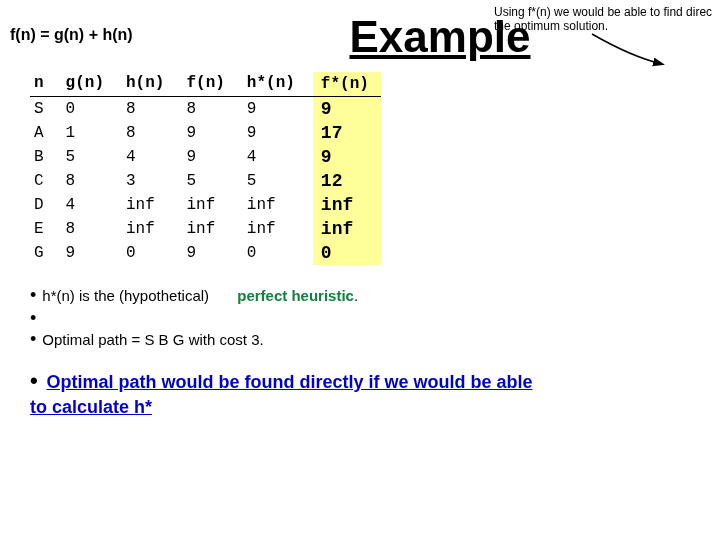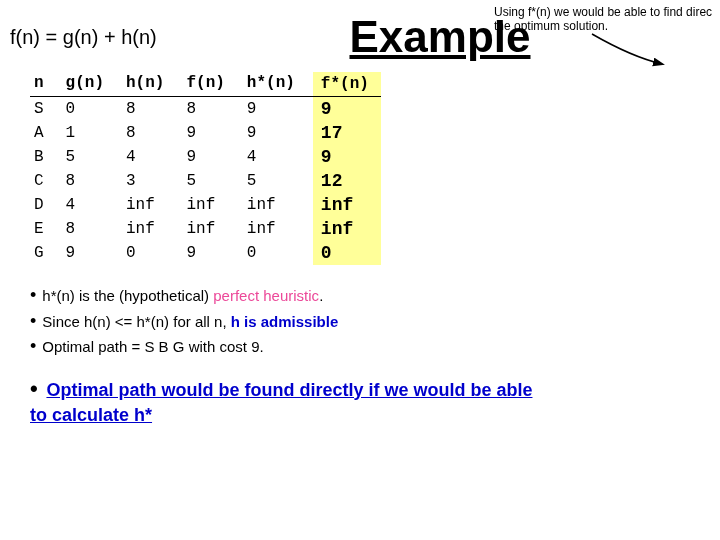--- a/index.html
+++ b/index.html
@@ -15,22 +15,22 @@
     }
 
     .header-area {
       display: flex;
       align-items: flex-start;
       padding: 8px 10px 0 10px;
       position: relative;
     }
 
     .fn-label {
-      font-size: 20px;
-      font-weight: normal;
+      font-size: 16px;
+      font-weight: bold;
       padding-top: 18px;
       min-width: 160px;
     }
 
     .example-title {
       font-size: 44px;
       font-weight: bold;
       text-align: center;
       flex: 1;
       padding-top: 4px;
@@ -96,22 +96,23 @@
       align-items: baseline;
       gap: 6px;
     }
 
     .bullet-dot {
       font-size: 18px;
       line-height: 1;
     }
 
     .highlight-green {
-      color: #ec4899;
-      font-weight: normal;
+      color: #15803d;
+      font-weight: bold;
+      margin-left: 24px;
     }
 
     .highlight-blue {
       color: #0000cc;
       font-weight: bold;
     }
 
     .bottom-bullet {
       padding: 10px 30px 0 30px;
       font-size: 17px;
@@ -227,24 +228,23 @@
   </table>
 </div>
 
 <div class="bullets-section">
   <div class="bullet-item">
     <span class="bullet-dot">•</span>
     <span>h*(n) is the (hypothetical) <span class="highlight-green">perfect heuristic</span>.</span>
   </div>
   <div class="bullet-item">
     <span class="bullet-dot">•</span>
-    <span>Since h(n) &lt;= h*(n) for all n, <span class="highlight-blue">h is admissible</span></span>
   </div>
   <div class="bullet-item">
     <span class="bullet-dot">•</span>
-    <span>Optimal path = S B G with cost 9.</span>
+    <span>Optimal path = S B G with cost 3.</span>
   </div>
 </div>
 
 <div class="bottom-bullet">
   <span class="bottom-bullet-dot">•</span>
   <span class="bottom-bullet-text">Optimal path would be found directly if we would be able<br>to calculate h*</span>
 </div>
 
 </body></html>

